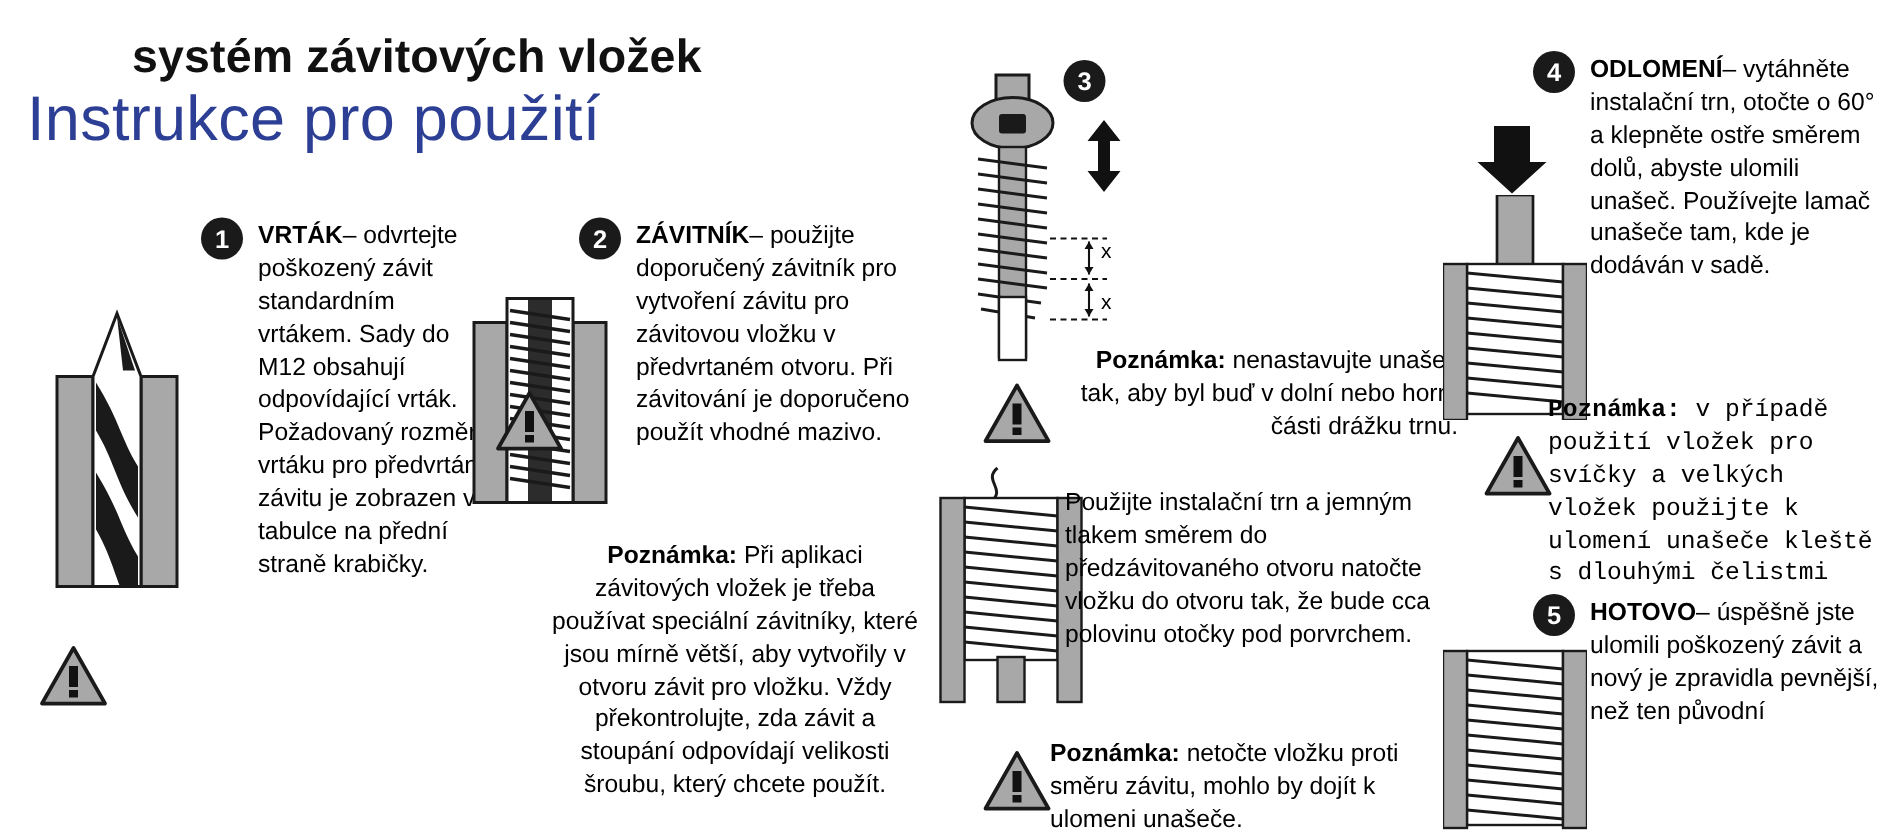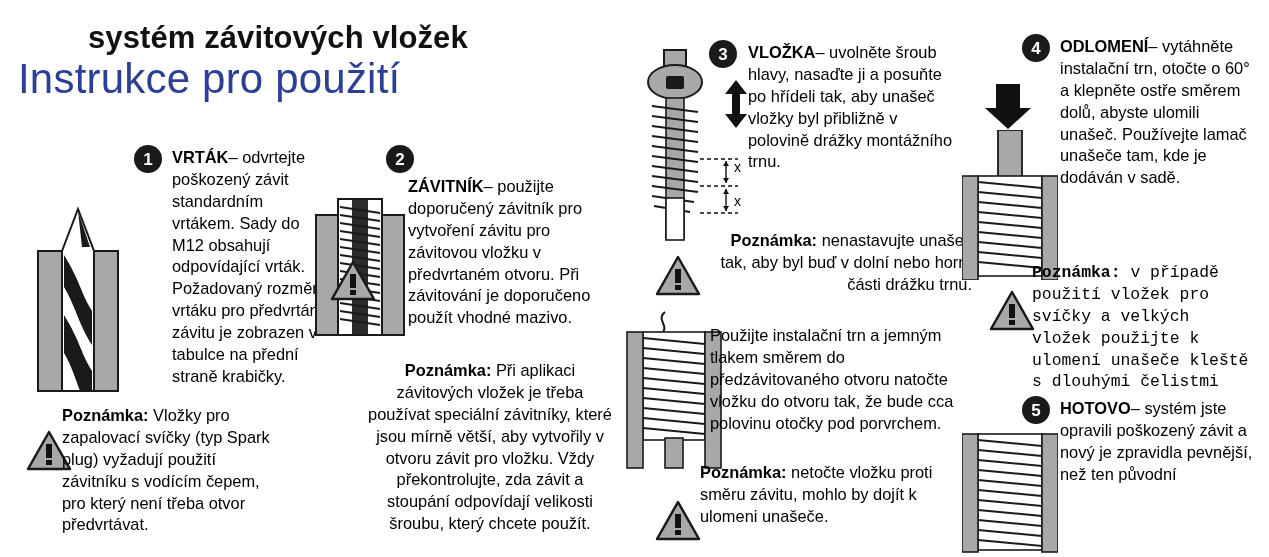--- a/index.html
+++ b/index.html
@@ -95,30 +95,26 @@
     </svg>
   </div>
 
   <div class="abs warn" style="left:26px; top:430px;">
     <svg width="46" height="42" viewBox="0 0 46 42">
       <path d="M23 2 L44 39 L2 39 Z" fill="#a8a8a8" stroke="#1a1a1a" stroke-width="2.5" stroke-linejoin="round"></path>
       <rect x="20" y="14" width="6" height="14" fill="#111"></rect>
       <rect x="20" y="30" width="6" height="5" fill="#111"></rect>
     </svg>
   </div>
-  <div class="abs txt note" style="left:62px; top:405px; width:215px;">
-    <b>Poznámka:</b>
-    <span>Vložky pro zapalovací svíčky (typ Spark plug) vyžadují použití závitníku s vodícím čepem, pro který není třeba otvor předvrtávat.</span>
-  </div>
 
   <div class="abs" style="left:386px; top:145px;">
     <div class="badge">2</div>
   </div>
 
-  <div class="abs txt" style="left:408px; top:147px; width:190px;margin-top:29px;">
+  <div class="abs txt" style="left:424px; top:147px; width:190px;">
     <b>ZÁVITNÍK</b><span>–</span> <span>použijte doporučený závitník pro vytvoření závitu pro závitovou vložku v předvrtaném otvoru. Při závitování je doporučeno použít vhodné mazivo.</span>
   </div>
 
   <div class="abs" style="left:312px; top:195px;">
     <svg width="100" height="145" viewBox="0 0 100 145">
       <rect x="4" y="20" width="22" height="120" fill="#a8a8a8" stroke="#1a1a1a" stroke-width="2"></rect>
       <rect x="70" y="20" width="22" height="120" fill="#a8a8a8" stroke="#1a1a1a" stroke-width="2"></rect>
       <rect x="26" y="4" width="44" height="136" fill="#ffffff" stroke="#1a1a1a" stroke-width="2"></rect>
       <g stroke="#1a1a1a" stroke-width="2.2" fill="none">
         <path d="M28 12 L68 18"></path>
@@ -150,23 +146,20 @@
   </div>
   <div class="abs txt note" style="left:366px; top:360px; width:248px;text-align:center;">
     <b>Poznámka:</b>
     <span>Při aplikaci závitových vložek je třeba používat speciální závitníky, které jsou mírně větší, aby vytvořily v otvoru závit pro vložku. Vždy překontrolujte, zda závit a stoupání odpovídají velikosti šroubu, který chcete použít.</span>
   </div>
 
   <div class="abs" style="left:709px; top:40px;">
     <div class="badge">3</div>
   </div>
 
-  <div class="abs txt" style="left:748px; top:42px; width:210px;">
-    <b>VLOŽKA</b><span>–</span> <span>uvolněte šroub hlavy, nasaďte ji a posuňte po hřídeli tak, aby unašeč vložky byl přibližně v polovině drážky montážního trnu.</span>
-  </div>
 
   <div class="abs" style="left:636px; top:48px;">
     <svg width="88" height="195" viewBox="0 0 88 195">
       <rect x="28" y="2" width="22" height="18" fill="#a8a8a8" stroke="#1a1a1a" stroke-width="2"></rect>
       <ellipse cx="39" cy="34" rx="27" ry="17" fill="#a8a8a8" stroke="#1a1a1a" stroke-width="2"></ellipse>
       <rect x="30" y="28" width="18" height="13" rx="2" fill="#1a1a1a"></rect>
       <rect x="30" y="50" width="18" height="140" fill="#a8a8a8" stroke="#1a1a1a" stroke-width="1.6"></rect>
       <g stroke="#1a1a1a" stroke-width="2" fill="none">
         <path d="M16 58 L62 64"></path>
           <path d="M16 68 L62 74"></path>
@@ -235,21 +228,21 @@
 
   <div class="abs txt" style="left:710px; top:325px; width:245px;">Použijte instalační trn a jemným tlakem směrem do předzávitovaného otvoru natočte vložku do otvoru tak, že bude cca polovinu otočky pod porvrchem.</div>
 
   <div class="abs warn" style="left:655px; top:500px;">
     <svg width="46" height="42" viewBox="0 0 46 42">
       <path d="M23 2 L44 39 L2 39 Z" fill="#a8a8a8" stroke="#1a1a1a" stroke-width="2.5" stroke-linejoin="round"></path>
       <rect x="20" y="14" width="6" height="14" fill="#111"></rect>
       <rect x="20" y="30" width="6" height="5" fill="#111"></rect>
     </svg>
   </div>
-  <div class="abs txt note" style="left:700px; top:462px; width:262px;">
+  <div class="abs txt note" style="left:700px; top:492px; width:262px;">
     <b>Poznámka:</b>
     <span>netočte vložku proti směru závitu, mohlo by dojít k ulomeni unašeče.</span>
   </div>
 
   <div class="abs" style="left:1022px; top:34px;">
     <div class="badge">4</div>
   </div>
 
   <div class="abs txt" style="left:1060px; top:36px; width:196px;">
     <b>ODLOMENÍ</b><span>–</span> <span>vytáhněte instalační trn, otočte o 60° a klepněte ostře směrem dolů, abyste ulomili unašeč. Používejte lamač unašeče tam, kde je dodáván v sadě.</span>
@@ -291,21 +284,21 @@
   <div class="abs txt note" style="left:1032px; top:262px; width:226px;font-family:Liberation Mono, monospace;">
     <b>Poznámka:</b>
     <span>v případě použití vložek pro svíčky a velkých vložek použijte k ulomení unašeče kleště s dlouhými čelistmi</span>
   </div>
 
   <div class="abs" style="left:1022px; top:396px;">
     <div class="badge">5</div>
   </div>
 
   <div class="abs txt" style="left:1060px; top:398px; width:196px;">
-    <b>HOTOVO</b><span>–</span> <span>systém jste opravili poškozený závit a nový je zpravidla pevnější, než ten původní</span>
+    <b>HOTOVO</b><span>–</span> <span>úspěšně jste ulomili poškozený závit a nový je zpravidla pevnější, než ten původní</span>
   </div>
 
   <div class="abs" style="left:962px; top:432px;">
     <svg width="96" height="122" viewBox="0 0 96 122">
       <rect x="16" y="2" width="64" height="116" fill="#ffffff" stroke="#1a1a1a" stroke-width="1.6"></rect>
       <g stroke="#1a1a1a" stroke-width="2" fill="none">
         <path d="M16 8 L80 14"></path>
           <path d="M16 18 L80 24"></path>
           <path d="M16 28 L80 34"></path>
         <path d="M16 38 L80 44"></path>

